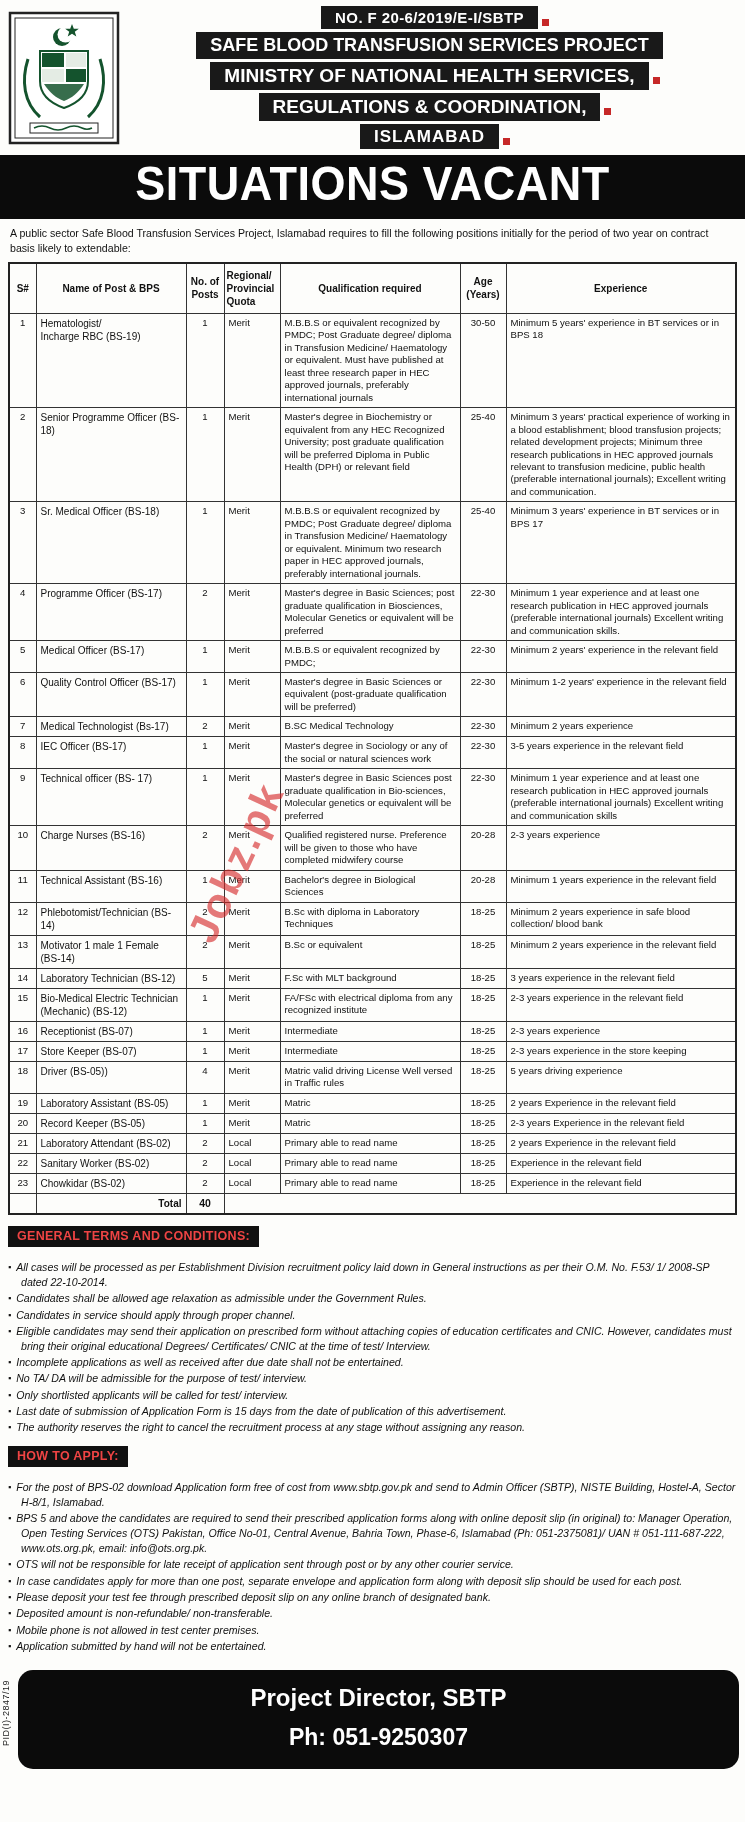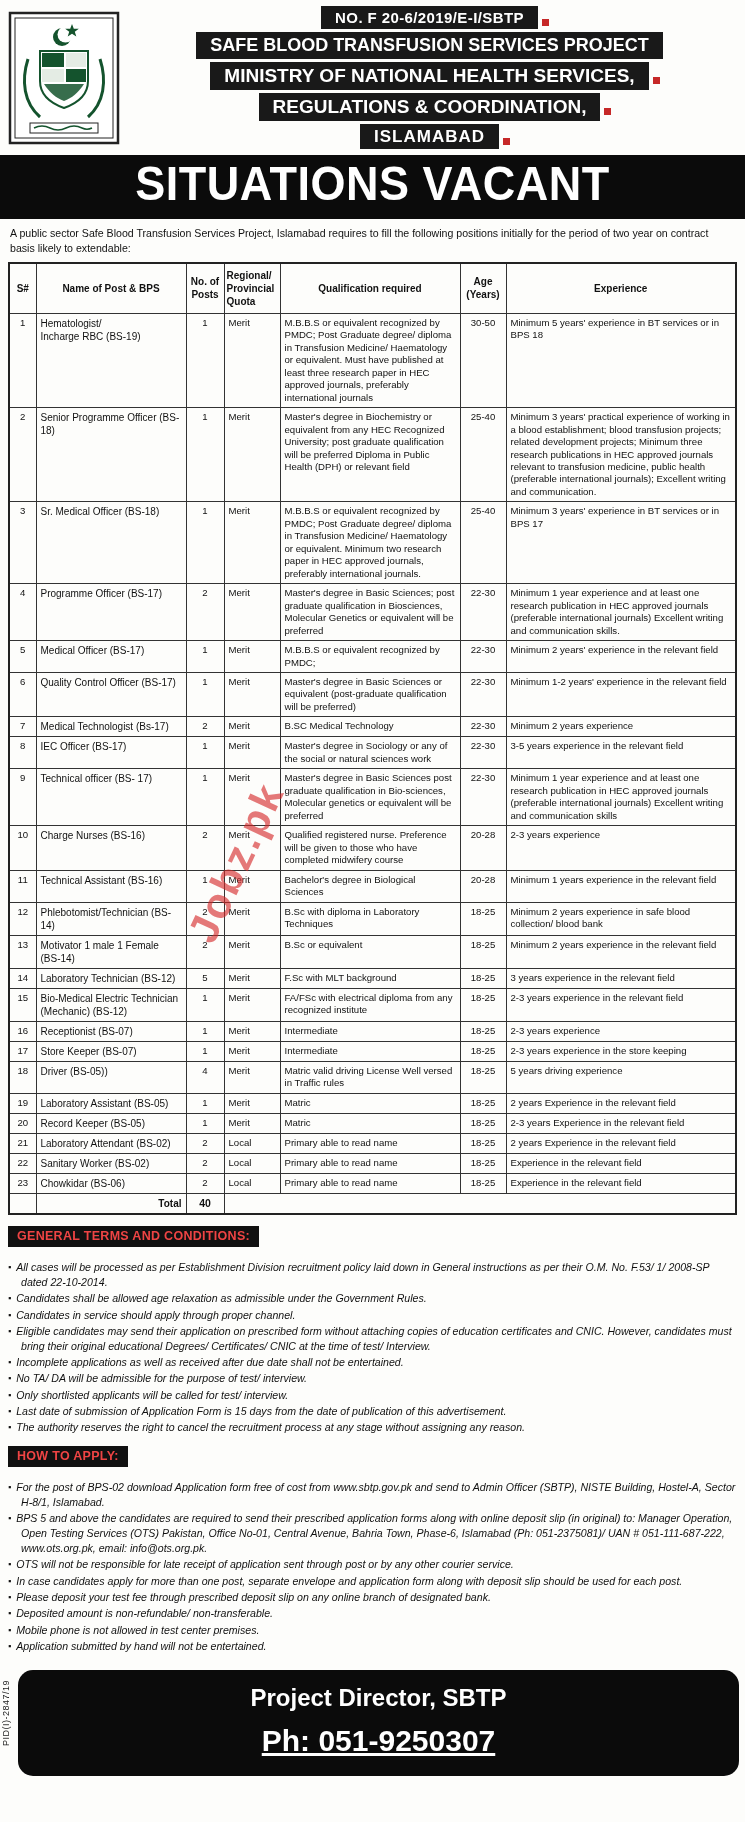--- a/index.html
+++ b/index.html
@@ -41,21 +41,21 @@
   
   .section { margin:11px 8px 0; }
   .chip { display:inline-block; background:#111; color:#ef4444; font-weight:bold; font-size:12.5px; letter-spacing:.3px; padding:3px 9px 4px; margin-bottom:4px; }
   .blist { list-style:none; margin:9px 0 0; padding:0;font-style:italic; }
   .blist li { font-size:10.6px; line-height:1.4; padding-left:13px; text-indent:-13px; margin:1.5px 0; }
   .blist li::before { content:"▪"; font-size:9px; margin-right:5px; position:relative; top:-1px; }
   
   .footer-wrap { position:relative; margin-top:16px; padding-bottom:12px; }
   .footer-bar { background:#0b0b0b; margin:0 6px 0 18px; padding:14px 0 18px; text-align:center; color:#fff;border-radius:15px; }
   .footer-line1 { font-size:24px; font-weight:bold; margin-bottom:12px; }
-  .footer-line2 { font-size:30px; font-weight:bold;text-decoration:underline; }
+  .footer-line2 { font-size:23px; font-weight:bold; }
   .pid { position:absolute; left:1px; top:10px; writing-mode:vertical-rl; transform:rotate(180deg); font-size:9px; color:#222; letter-spacing:.5px; }
   
   .watermark {
     position:absolute; left:222px; top:902px; transform:rotate(-65deg); transform-origin:left bottom;
     font-size:42px; font-weight:bold; color:rgba(213,38,38,.62); letter-spacing:2px; pointer-events:none; white-space:nowrap;
   }
 </style>
 </head>
 <body>
 
@@ -314,21 +314,21 @@
         <td>22</td>
         <td>Sanitary Worker (BS-02)</td>
         <td>2</td>
         <td>Local</td>
         <td>Primary able to read name</td>
         <td>18-25</td>
         <td>Experience in the relevant field</td>
       </tr>
         <tr>
         <td>23</td>
-        <td>Chowkidar (BS-06)</td>
+        <td>Chowkidar (BS-02)</td>
         <td>2</td>
         <td>Local</td>
         <td>Primary able to read name</td>
         <td>18-25</td>
         <td>Experience in the relevant field</td>
       </tr>
       </tbody>
     <tfoot>
       <tr class="total-row">
         <td></td>

